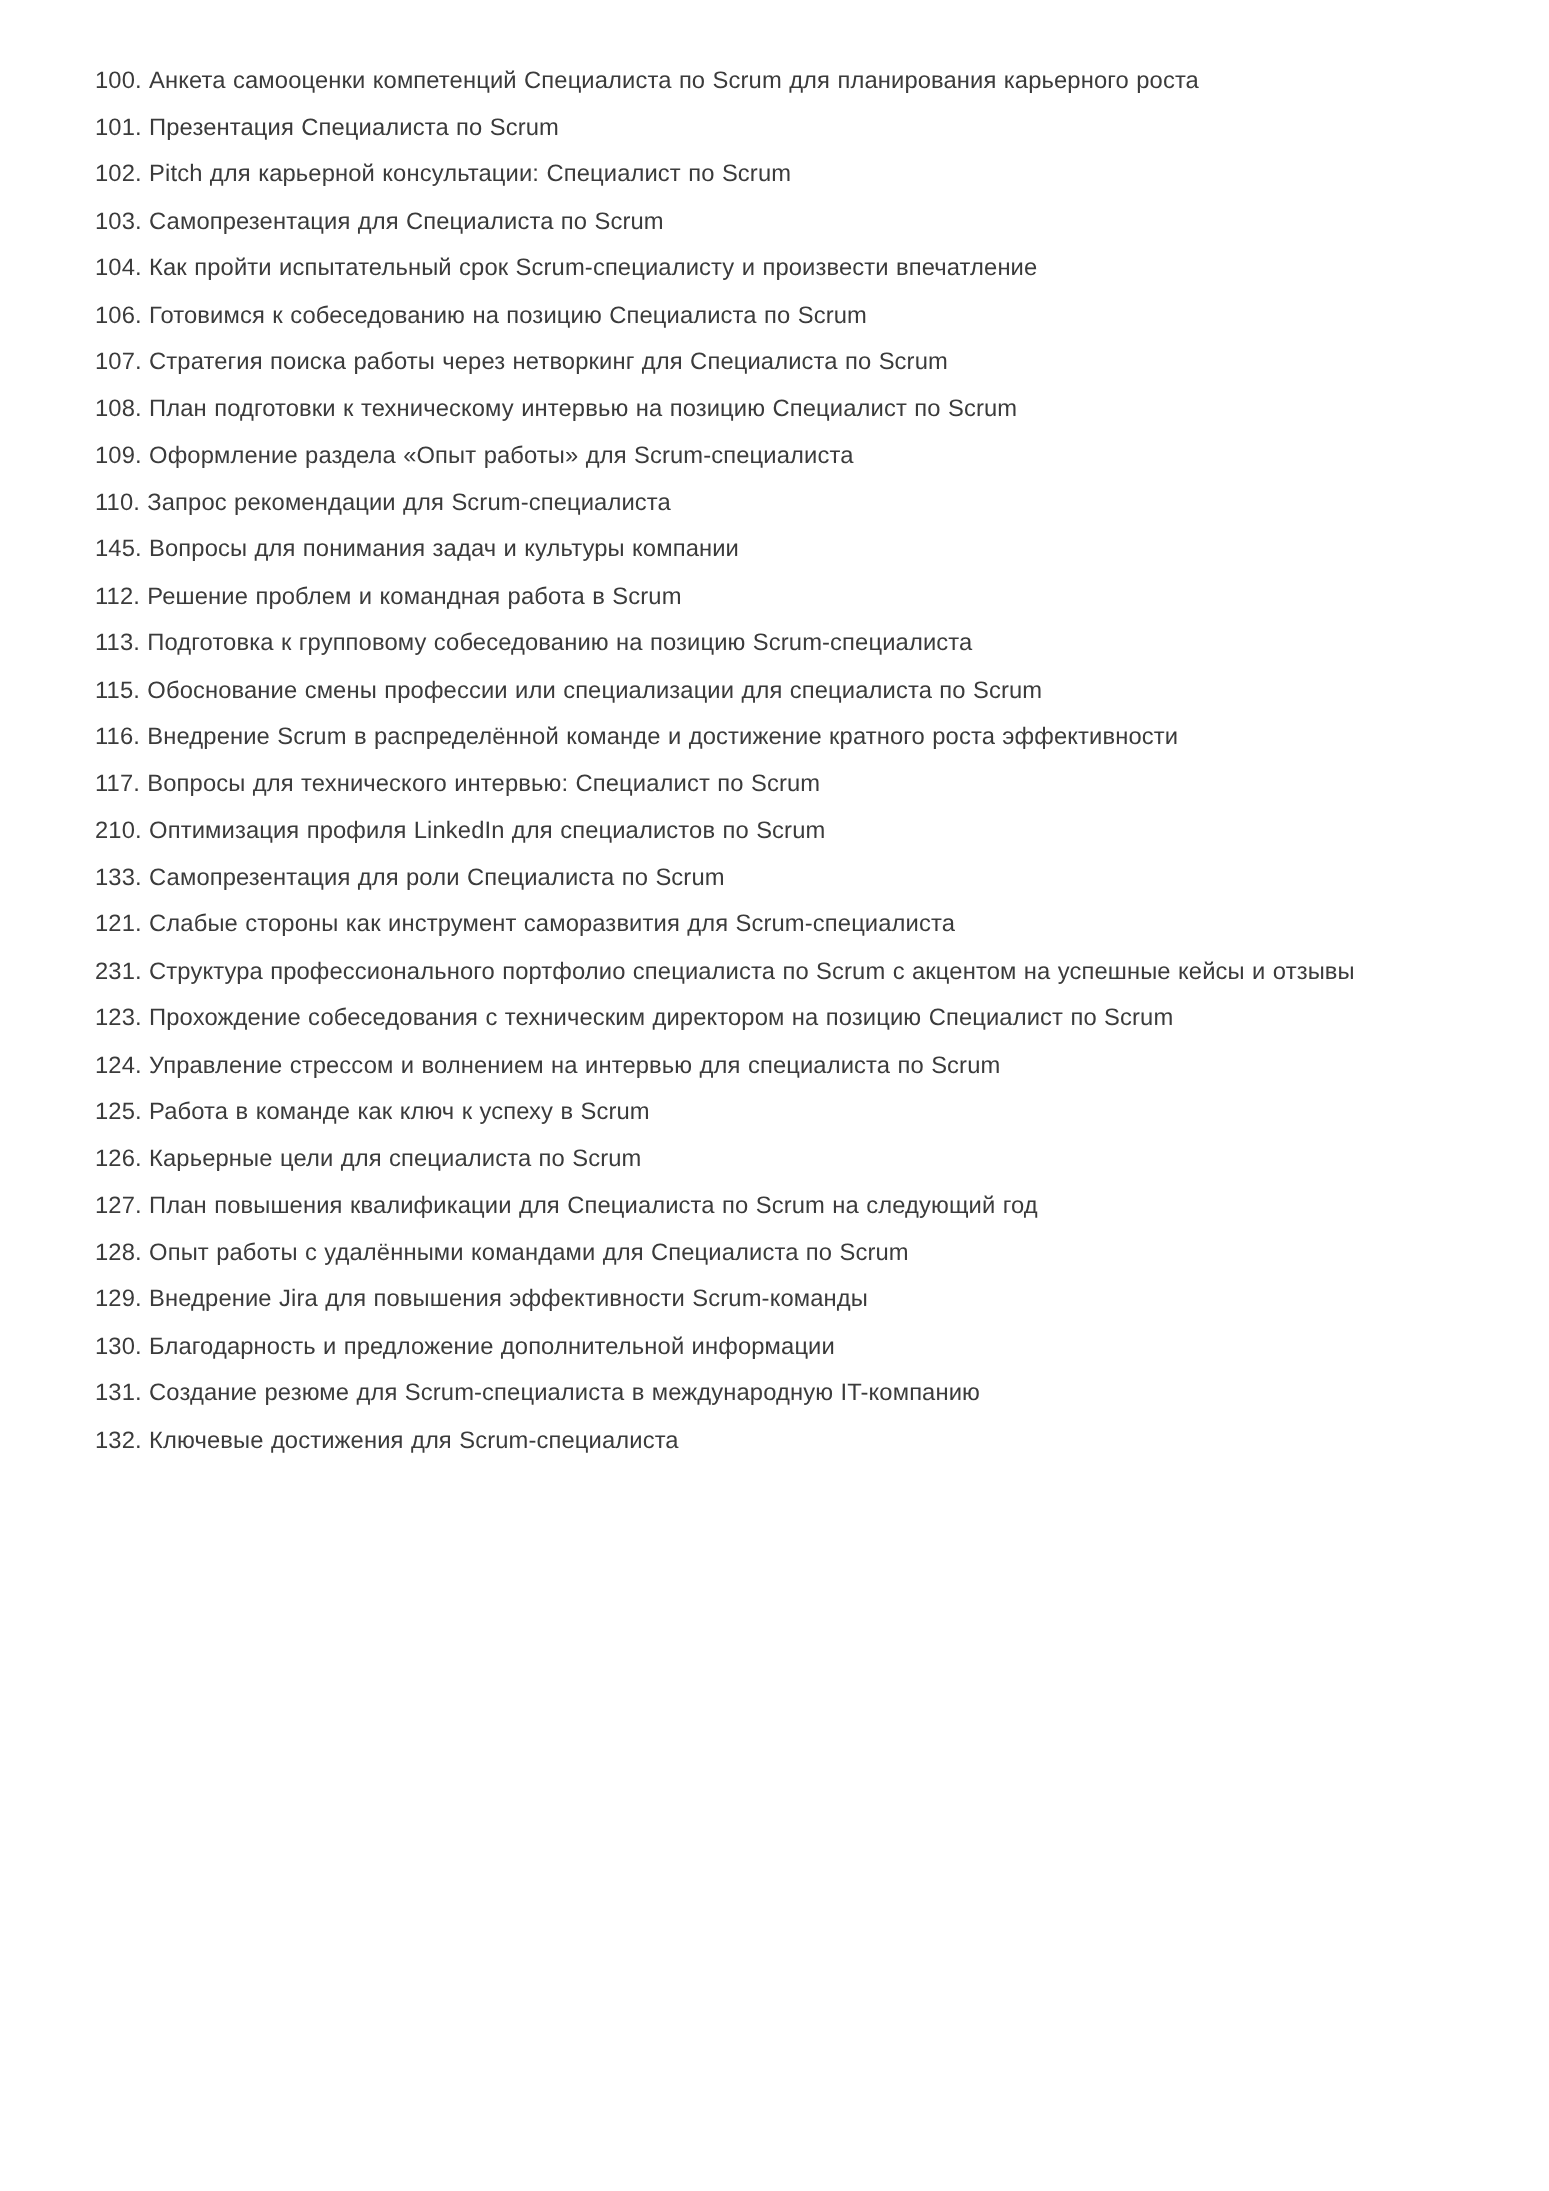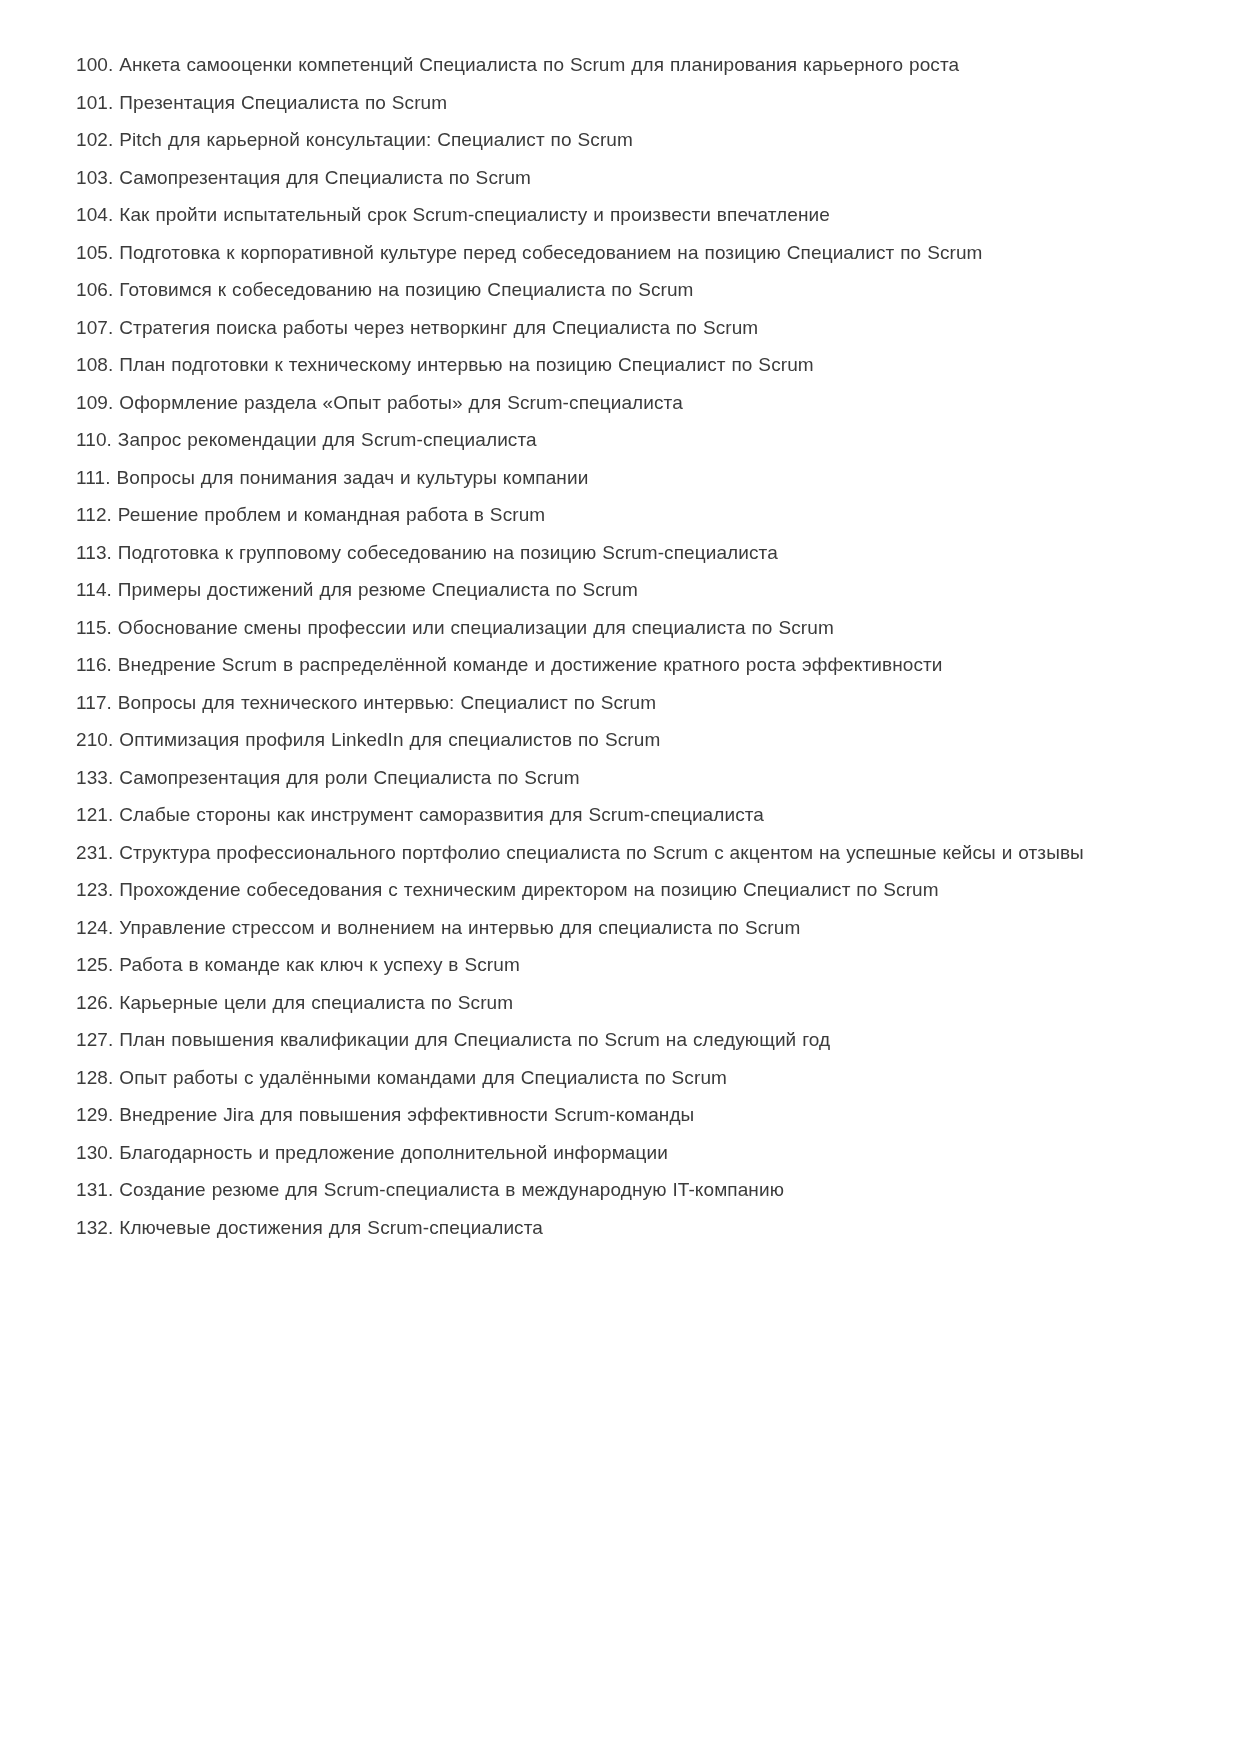--- a/index.html
+++ b/index.html
@@ -34,30 +34,28 @@
 </head>
 <body>
 
 <div class="page">
   <div class="content">
       <p class="list-item">100. Анкета самооценки компетенций Специалиста по Scrum для планирования карьерного роста</p>
       <p class="list-item">101. Презентация Специалиста по Scrum</p>
       <p class="list-item">102. Pitch для карьерной консультации: Специалист по Scrum</p>
       <p class="list-item">103. Самопрезентация для Специалиста по Scrum</p>
       <p class="list-item">104. Как пройти испытательный срок Scrum-специалисту и произвести впечатление</p>
-      <p class="list-item">105. Подготовка к корпоративной культуре перед собеседованием на позицию Специалист по Scrum</p>
       <p class="list-item">106. Готовимся к собеседованию на позицию Специалиста по Scrum</p>
       <p class="list-item">107. Стратегия поиска работы через нетворкинг для Специалиста по Scrum</p>
       <p class="list-item">108. План подготовки к техническому интервью на позицию Специалист по Scrum</p>
       <p class="list-item">109. Оформление раздела «Опыт работы» для Scrum-специалиста</p>
       <p class="list-item">110. Запрос рекомендации для Scrum-специалиста</p>
-      <p class="list-item">111. Вопросы для понимания задач и культуры компании</p>
+      <p class="list-item">145. Вопросы для понимания задач и культуры компании</p>
       <p class="list-item">112. Решение проблем и командная работа в Scrum</p>
       <p class="list-item">113. Подготовка к групповому собеседованию на позицию Scrum-специалиста</p>
-      <p class="list-item">114. Примеры достижений для резюме Специалиста по Scrum</p>
       <p class="list-item">115. Обоснование смены профессии или специализации для специалиста по Scrum</p>
       <p class="list-item">116. Внедрение Scrum в распределённой команде и достижение кратного роста эффективности</p>
       <p class="list-item">117. Вопросы для технического интервью: Специалист по Scrum</p>
       <p class="list-item">210. Оптимизация профиля LinkedIn для специалистов по Scrum</p>
       <p class="list-item">133. Самопрезентация для роли Специалиста по Scrum</p>
       <p class="list-item">121. Слабые стороны как инструмент саморазвития для Scrum-специалиста</p>
       <p class="list-item">231. Структура профессионального портфолио специалиста по Scrum с акцентом на успешные кейсы и отзывы</p>
       <p class="list-item">123. Прохождение собеседования с техническим директором на позицию Специалист по Scrum</p>
       <p class="list-item">124. Управление стрессом и волнением на интервью для специалиста по Scrum</p>
       <p class="list-item">125. Работа в команде как ключ к успеху в Scrum</p>

